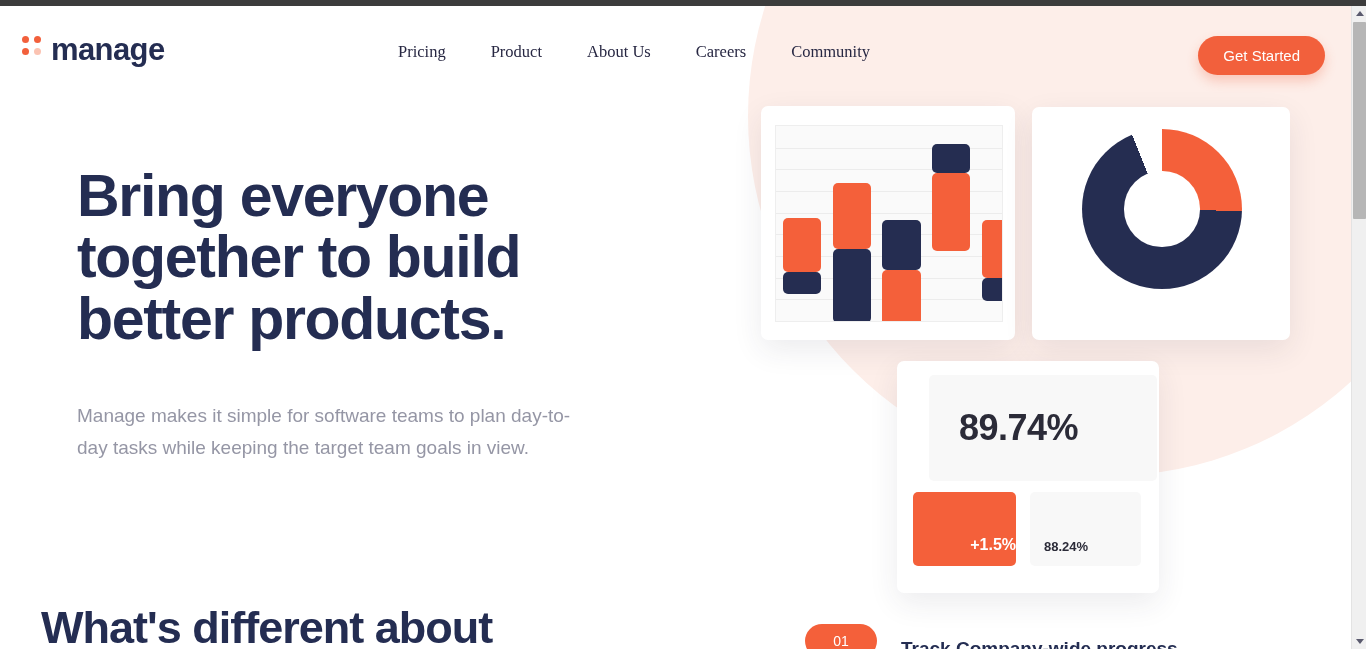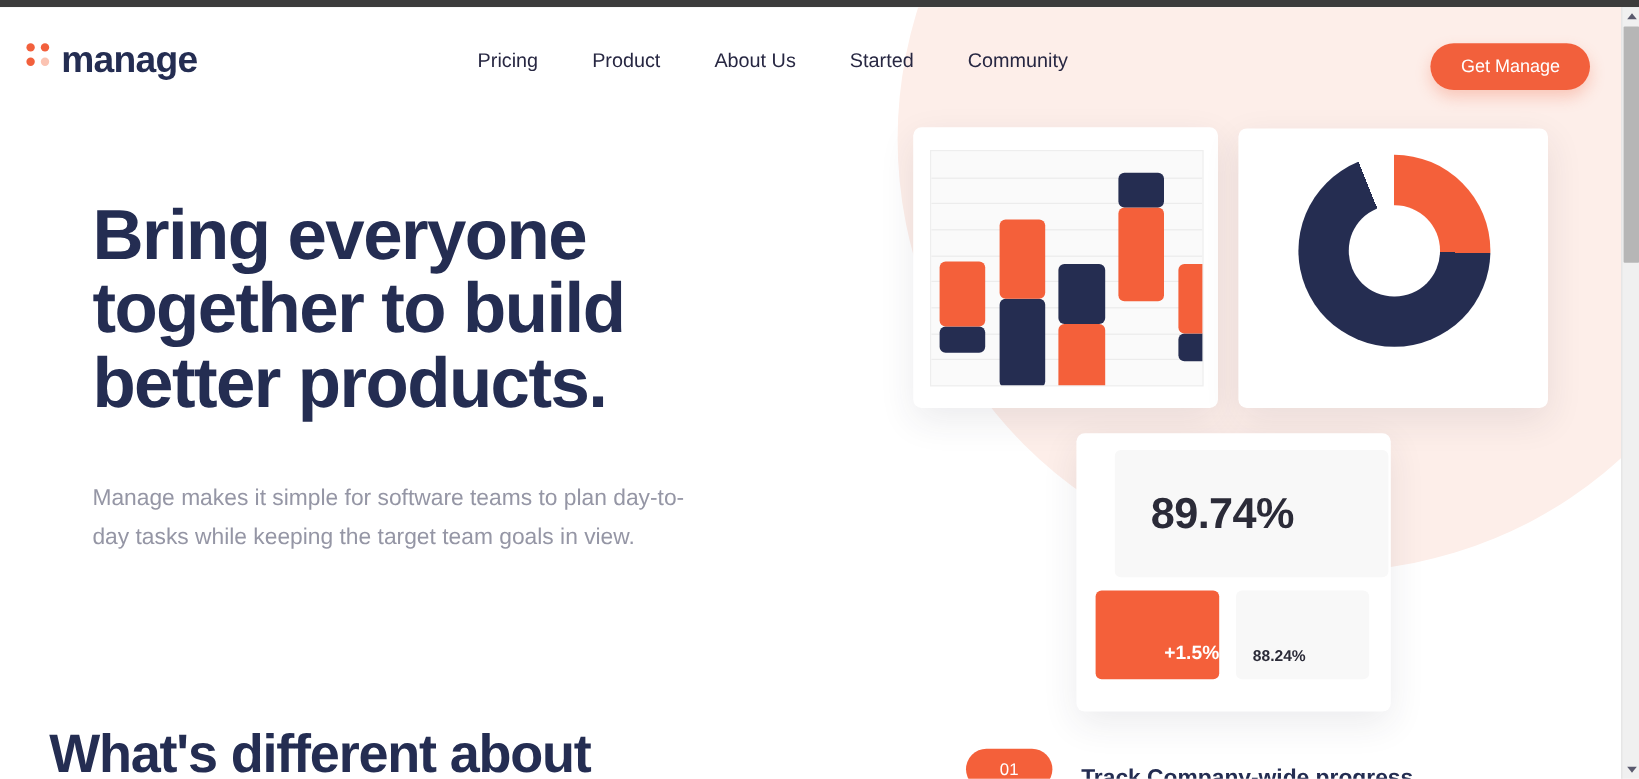--- a/index.html
+++ b/index.html
@@ -62,21 +62,21 @@
   }
   .logo-dot{ width:7px; height:7px; border-radius:50%; background:#f2603c; }
   .logo-dot.faded{ background:#fbc3b2; }
   #logo-word{
     font-size:31px; font-weight:700; color:#242d52;
     letter-spacing:-0.6px; line-height:1;
   }
 
   #nav-links{
     position:absolute; left:398px; top:36px;
-    display:flex; align-items:center; gap:45px;
+    display:flex; align-items:center; gap:45px;font-family:Liberation Serif, serif;
   }
   .nav-link{
     font-size:16.5px; color:#272742;
     text-decoration:none; white-space:nowrap;
     cursor:pointer;
   }
 
   #cta-get-started{
     position:absolute; right:26px; top:30px;
     background:#f2603c; color:#ffffff;
@@ -271,25 +271,25 @@
         <span class="logo-dot"></span>
         <span class="logo-dot faded"></span>
       </div>
       <span id="logo-word">manage</span>
     </div>
 
     <div id="nav-links">
       <a class="nav-link" href="#">Pricing</a>
       <a class="nav-link" href="#">Product</a>
       <a class="nav-link" href="#">About Us</a>
-      <a class="nav-link" href="#">Started</a>
+      <a class="nav-link" href="#">Careers</a>
       <a class="nav-link" href="#">Community</a>
     </div>
 
-    <button id="cta-get-started">Get Manage</button>
+    <button id="cta-get-started">Get Started</button>
   </nav>
 
   <div id="hero-left">
     <h1 id="hero-headline">Bring everyone together to build better products.</h1>
     <p id="hero-sub">Manage makes it simple for software teams to plan day-to-day tasks while keeping the target team goals in view.</p>
   </div>
 
   <div id="hero-art">
 
     <div class="card" id="barchart-card">

